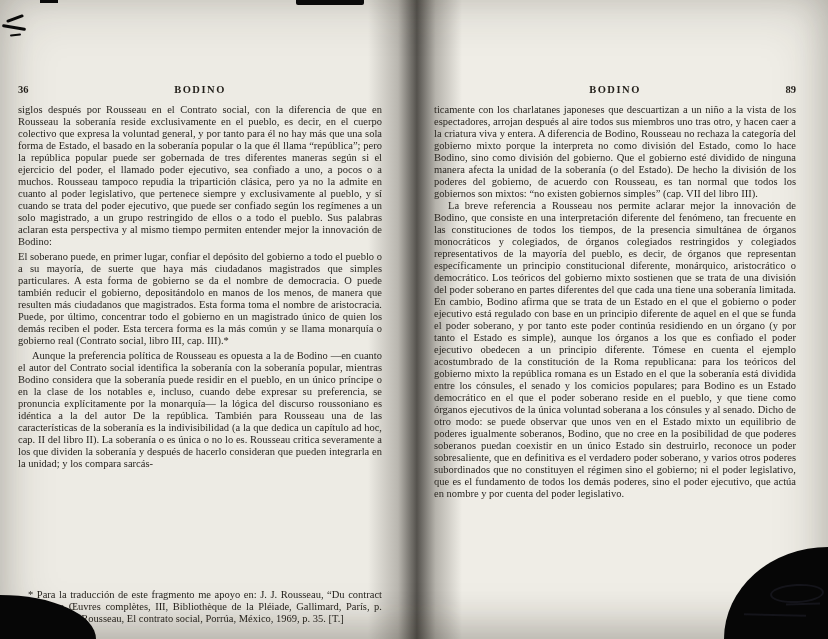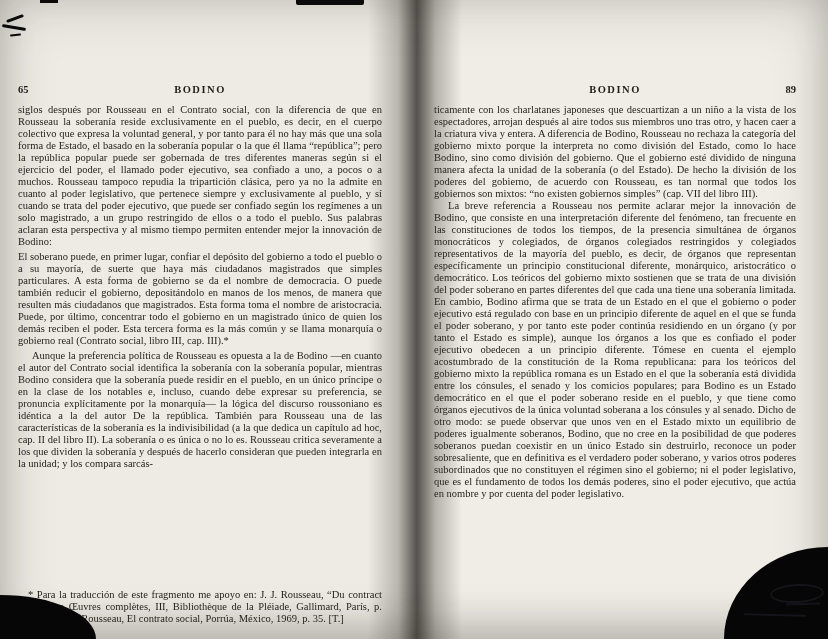--- a/index.html
+++ b/index.html
@@ -63,21 +63,21 @@
   .ink-under-1  { left:744px; top:614px; width:62px; height:2px; background:#14141a; transform:rotate(1.5deg); z-index:11; }
   .ink-under-2  { left:786px; top:603px; width:34px; height:2px; background:#14141a; transform:rotate(-2deg); z-index:11; }
 </style>
 </head>
 <body>
 
 <div class="scan">
 
   <div class="page page-left">
     <div class="page-header">
-      <span class="pagenum-left">65</span>
+      <span class="pagenum-left">36</span>
       <span class="running">BODINO</span>
       <span></span>
     </div>
     <p>siglos después por Rousseau en el Contrato social, con la diferencia de que en Rousseau la soberanía reside exclusivamente en el pueblo, es decir, en el cuerpo colectivo que expresa la voluntad general, y por tanto para él no hay más que una sola forma de Estado, el basado en la soberanía popular o la que él llama “república”; pero la república popular puede ser gobernada de tres diferentes maneras según si el ejercicio del poder, el llamado poder ejecutivo, sea confiado a uno, a pocos o a muchos. Rousseau tampoco repudia la tripartición clásica, pero ya no la admite en cuanto al poder legislativo, que pertenece siempre y exclusivamente al pueblo, y sí cuando se trata del poder ejecutivo, que puede ser confiado según los regímenes a un solo magistrado, a un grupo restringido de ellos o a todo el pueblo. Sus palabras aclaran esta perspectiva y al mismo tiempo permiten entender mejor la innovación de Bodino:</p>
     <p class="quote">El soberano puede, en primer lugar, confiar el depósito del gobierno a todo el pueblo o a su mayoría, de suerte que haya más ciudadanos magistrados que simples particulares. A esta forma de gobierno se da el nombre de democracia. O puede también reducir el gobierno, depositándolo en manos de los menos, de manera que resulten más ciudadanos que magistrados. Esta forma toma el nombre de aristocracia. Puede, por último, concentrar todo el gobierno en un magistrado único de quien los demás reciben el poder. Esta tercera forma es la más común y se llama monarquía o gobierno real (Contrato social, libro III, cap. III).*</p>
     <p class="indent">Aunque la preferencia política de Rousseau es opuesta a la de Bodino —en cuanto el autor del Contrato social identifica la soberanía con la soberanía popular, mientras Bodino considera que la soberanía puede residir en el pueblo, en un único príncipe o en la clase de los notables e, incluso, cuando debe expresar su preferencia, se pronuncia explícitamente por la monarquía— la lógica del discurso roussoniano es idéntica a la del autor De la república. También para Rousseau una de las características de la soberanía es la indivisibilidad (a la que dedica un capítulo ad hoc, cap. II del libro II). La soberanía o es única o no lo es. Rousseau critica severamente a los que dividen la soberanía y después de hacerlo consideran que pueden integrarla en la unidad; y los compara sarcás-</p>
     <p class="footnote">* Para la traducción de este fragmento me apoyo en: J. J. Rousseau, “Du contract social”, en Œuvres complètes, III, Bibliothèque de la Pléiade, Gallimard, París, p. 403; y en: J. J. Rousseau, El contrato social, Porrúa, México, 1969, p. 35. [T.]</p>
   </div>
 
   <div class="page page-right">

